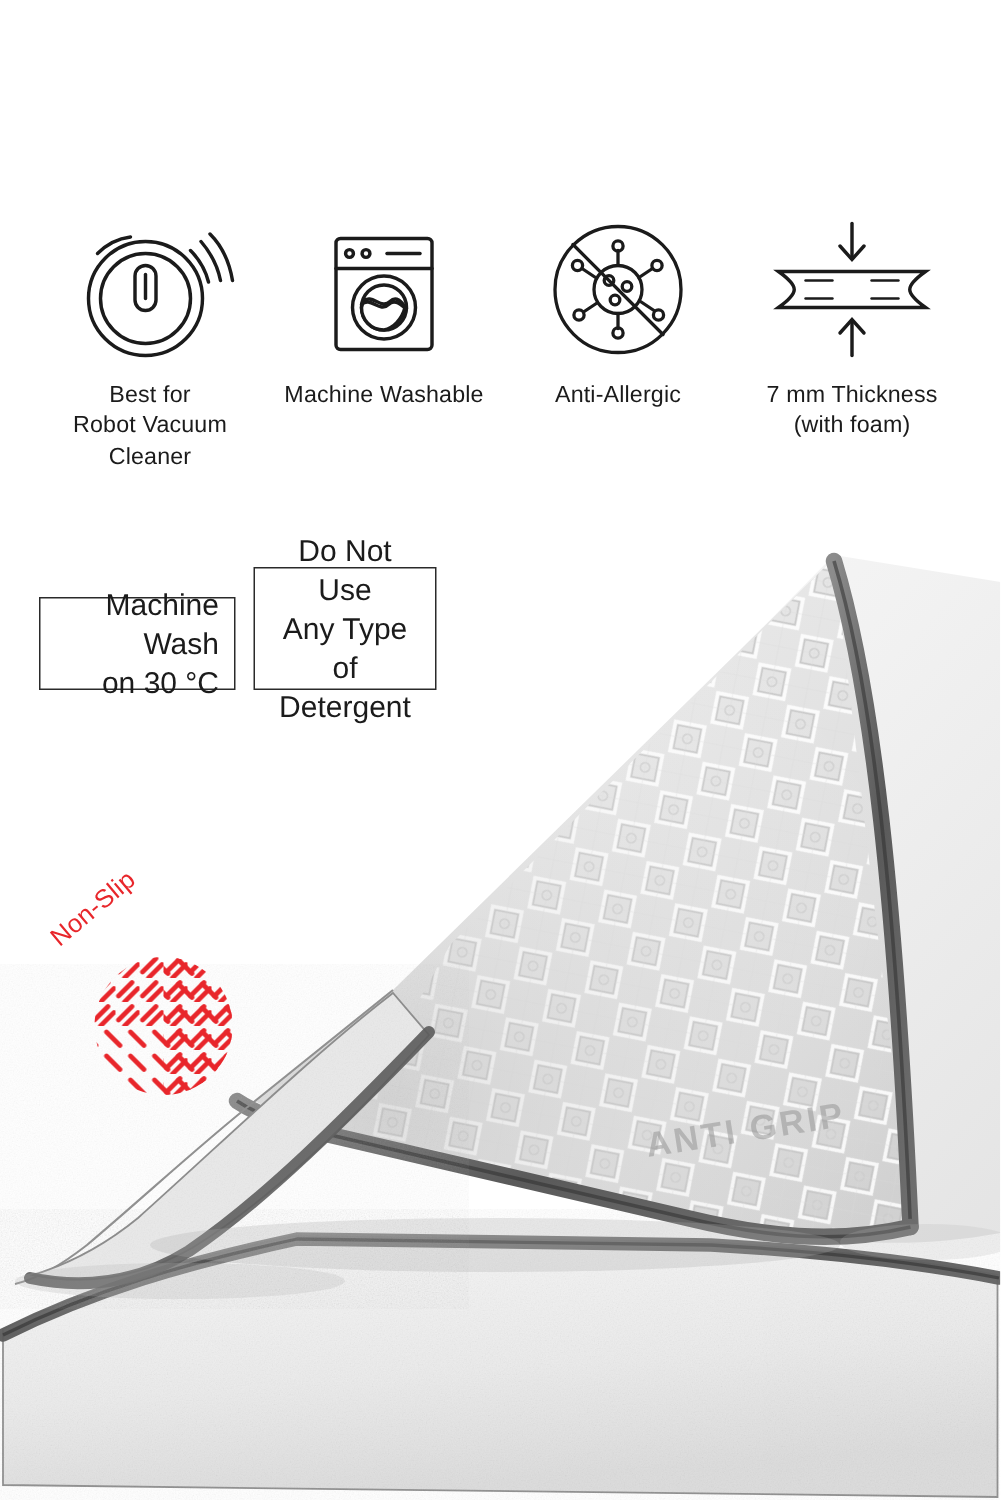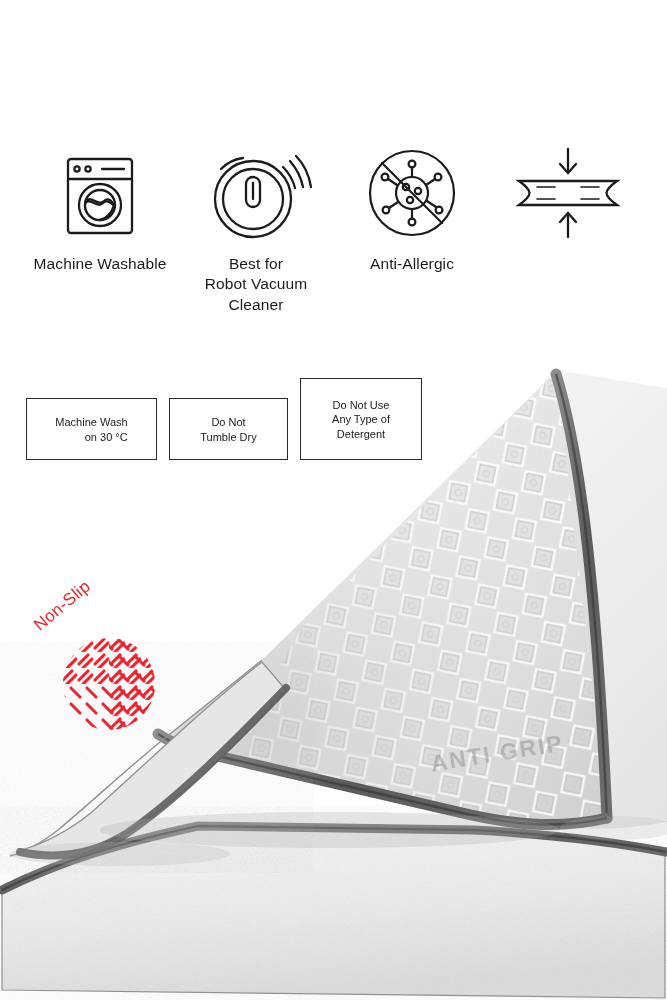--- a/index.html
+++ b/index.html
@@ -65,21 +65,21 @@
     display: flex;
     align-items: flex-end;
     gap: 12px;
     z-index: 40;
   }
   .care-box {
     border: 1px solid #2a2a2a;
     background: rgba(255,255,255,0.9);
     padding: 9px 10px 8px 10px;
     text-align: center;
-    font-size: 11px;
+    font-size: 20px;
     line-height: 1.3;
     white-space: pre-line;
     color: #1b1b1b;
     box-sizing: border-box;
   }
   .care-box.b1 { width: 131px; height: 62px; display:flex; align-items:center; justify-content:center;text-align:right;}
   .care-box.b2 { width: 119px; height: 62px; display:flex; align-items:center; justify-content:center;}
   .care-box.b3 { width: 122px; height: 82px; display:flex; align-items:center; justify-content:center;}
 
   
@@ -254,55 +254,55 @@
       <ellipse cx="618" cy="498" rx="58" ry="12" fill="#b5b5b5" opacity="0.22"></ellipse>
     </svg>
   </div>
 
   <div class="watermark">ANTI GRIP</div>
 
   <div class="feature-row">
 
     <div class="feature">
       <div class="feature-icon">
-        <svg width="100" height="100" viewBox="0 0 100 100" xmlns="http://www.w3.org/2000/svg">
-          <g fill="none" stroke="#1b1b1b" stroke-width="2.3" stroke-linecap="round">
-            <rect x="18" y="16" width="64" height="74" rx="3"></rect>
-            <line x1="18" y1="36" x2="82" y2="36"></line>
-            <circle cx="27" cy="26" r="2.6"></circle>
-            <circle cx="38" cy="26" r="2.6"></circle>
-            <line x1="52" y1="26" x2="74" y2="26"></line>
-            <circle cx="50" cy="62" r="21"></circle>
-            <circle cx="50" cy="62" r="15"></circle>
-            <path d="M36 58 C42 52 48 64 54 58 C58 54 62 58 64 62 C62 70 56 76 50 77 C41 77 35 70 35 62 Z" fill="#ffffff"></path>
-            <path d="M35 60 C41 54 47 66 53 60 C57 56 61 60 65 63"></path>
-          </g>
-        </svg>
-      </div>
-      <div class="feature-label">Machine Washable</div>
-    </div>
-
-    <div class="feature">
-      <div class="feature-icon">
         <svg width="118" height="100" viewBox="0 0 118 100" xmlns="http://www.w3.org/2000/svg">
           <g fill="none" stroke="#1b1b1b" stroke-width="2.3" stroke-linecap="round">
             <circle cx="56" cy="56" r="38"></circle>
             <circle cx="56" cy="56" r="30"></circle>
             <rect x="49" y="34" width="14" height="30" rx="7"></rect>
             <line x1="56" y1="40" x2="56" y2="56"></line>
             <path d="M24 26 C30 20 38 16 46 15"></path>
             <path d="M86 24 C92 30 96 37 98 45"></path>
             <path d="M93 18 C99 25 104 34 106 44"></path>
             <path d="M99 13 C107 21 112 32 114 44"></path>
           </g>
         </svg>
       </div>
       <div class="feature-label">Best for
 Robot Vacuum
 Cleaner</div>
+    </div>
+
+    <div class="feature">
+      <div class="feature-icon">
+        <svg width="100" height="100" viewBox="0 0 100 100" xmlns="http://www.w3.org/2000/svg">
+          <g fill="none" stroke="#1b1b1b" stroke-width="2.3" stroke-linecap="round">
+            <rect x="18" y="16" width="64" height="74" rx="3"></rect>
+            <line x1="18" y1="36" x2="82" y2="36"></line>
+            <circle cx="27" cy="26" r="2.6"></circle>
+            <circle cx="38" cy="26" r="2.6"></circle>
+            <line x1="52" y1="26" x2="74" y2="26"></line>
+            <circle cx="50" cy="62" r="21"></circle>
+            <circle cx="50" cy="62" r="15"></circle>
+            <path d="M36 58 C42 52 48 64 54 58 C58 54 62 58 64 62 C62 70 56 76 50 77 C41 77 35 70 35 62 Z" fill="#ffffff"></path>
+            <path d="M35 60 C41 54 47 66 53 60 C57 56 61 60 65 63"></path>
+          </g>
+        </svg>
+      </div>
+      <div class="feature-label">Machine Washable</div>
     </div>
 
     <div class="feature">
       <div class="feature-icon">
         <svg width="104" height="104" viewBox="0 0 104 104" xmlns="http://www.w3.org/2000/svg">
           <g fill="none" stroke="#1b1b1b" stroke-width="2.2" stroke-linecap="round">
             <circle cx="52" cy="52" r="42"></circle>
             <line x1="22" y1="22" x2="82" y2="82"></line>
             <circle cx="52" cy="52" r="16"></circle>
             <circle cx="46" cy="46" r="3.2"></circle>
@@ -335,28 +335,28 @@
             <line x1="65" y1="94" x2="65" y2="72"></line>
             <path d="M57 79 L65 70 L73 79"></path>
             <path d="M16 38 L114 38 C100 48 100 52 114 62 L16 62 C30 52 30 48 16 38 Z"></path>
             <line x1="34" y1="44" x2="52" y2="44" stroke-width="1.6"></line>
             <line x1="34" y1="56" x2="52" y2="56" stroke-width="1.6"></line>
             <line x1="78" y1="44" x2="96" y2="44" stroke-width="1.6"></line>
             <line x1="78" y1="56" x2="96" y2="56" stroke-width="1.6"></line>
           </g>
         </svg>
       </div>
+      <div class="feature-label">7 mm Thickness
+(with foam)</div>
     </div>
   </div>
 
   <div class="care-row">
     <div class="care-box b1">Machine Wash
 on 30 °C</div>
-    <div class="care-box b2">Do Not
-Tumble Dry</div>
     <div class="care-box b3">Do Not Use
 Any Type of
 Detergent</div>
   </div>
 
   <div class="nonslip">
     <div class="nonslip-text">Non-Slip</div>
     <div class="nonslip-hatch">
       <svg width="96" height="96" viewBox="0 0 96 96" xmlns="http://www.w3.org/2000/svg">
         <defs>

